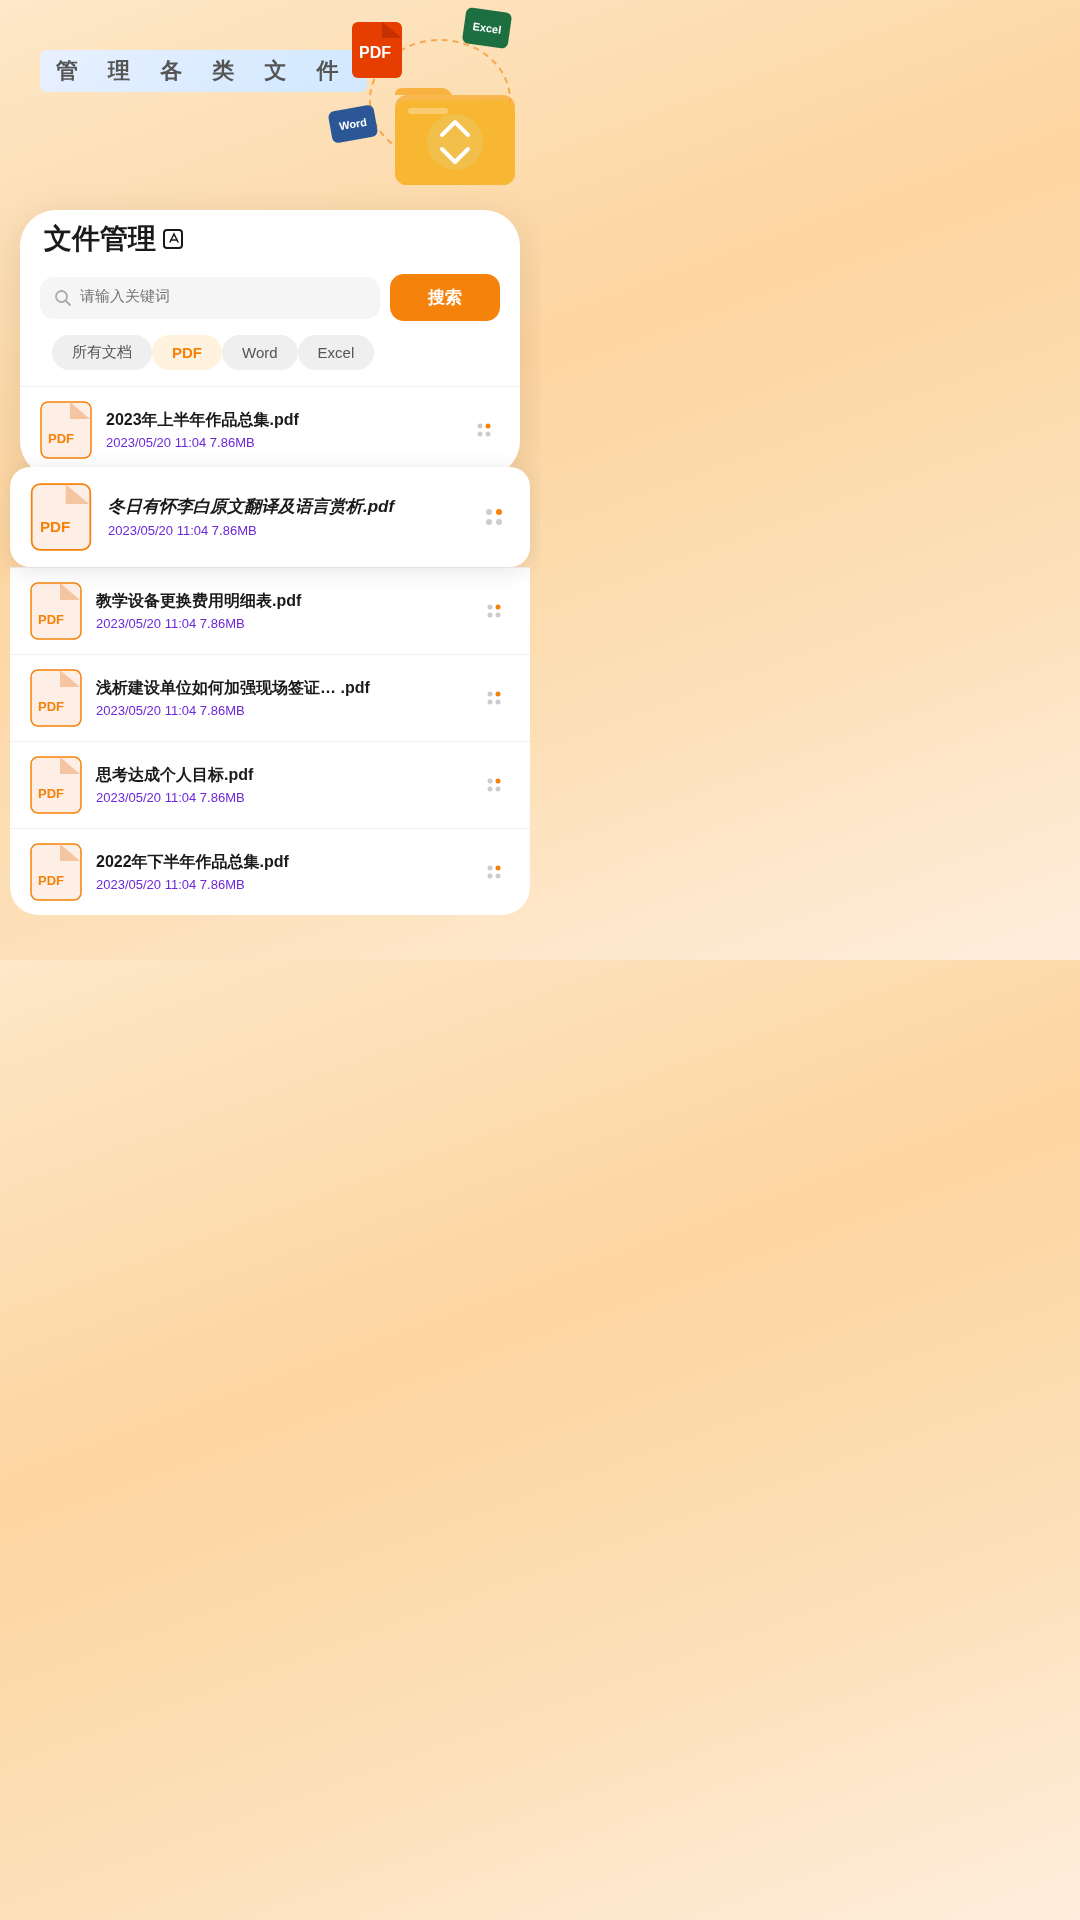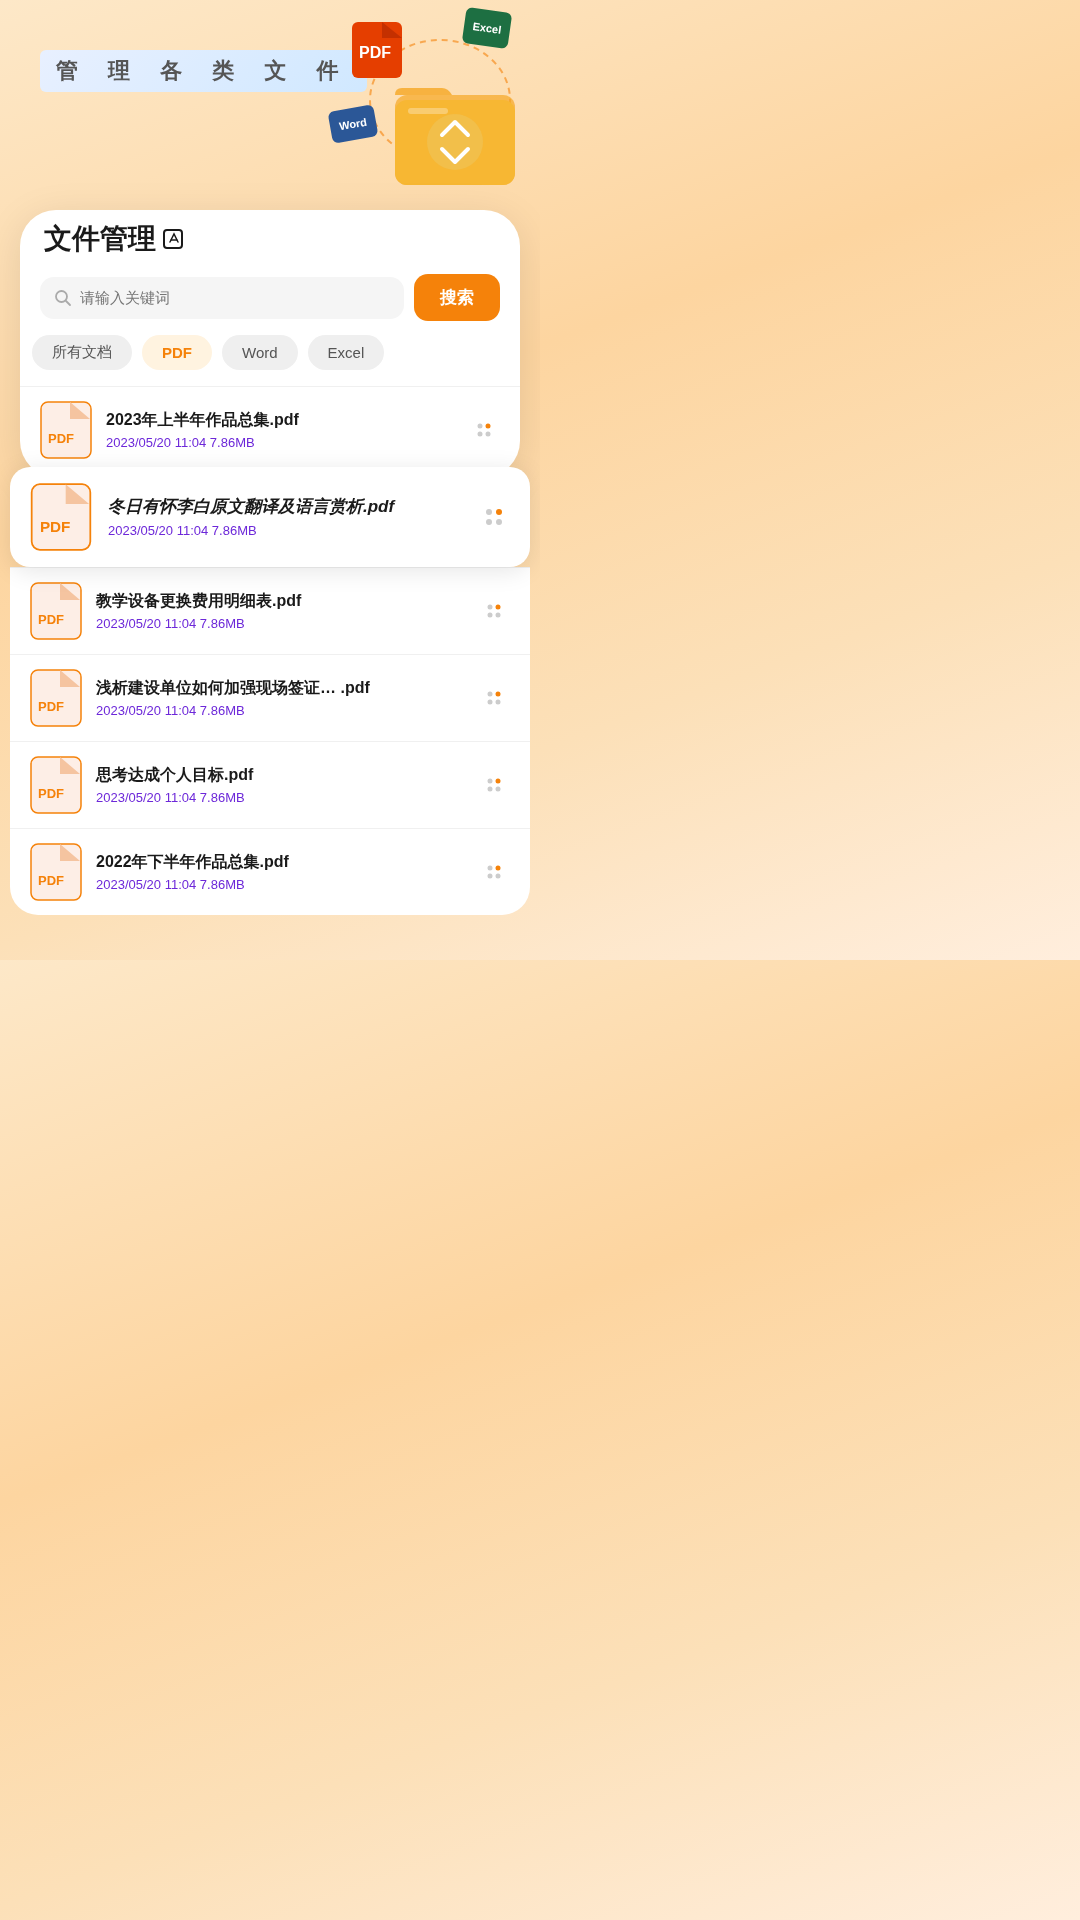--- a/index.html
+++ b/index.html
@@ -185,40 +185,39 @@
       gap: 8px;
     }
 
     .search-input-wrap input {
       border: none;
       background: transparent;
       font-size: 15px;
       color: #aaa;
       outline: none;
       flex: 1;
-      font-family: Liberation Sans, sans-serif;
+      font-family: Liberation Mono, monospace;
     }
 
     .search-btn {
       background: #f5820a;
       color: white;
       border: none;
       border-radius: 14px;
-      padding: 12px 26px;
+      padding: 12px 38px;
       font-size: 17px;
       font-weight: 600;
       cursor: pointer;
       font-family: inherit;
     }
 
     
     .filter-tabs {
       display: flex;
-      padding: 0 20px 16px 12px;
-      gap: 10px;
+      padding: 0 20px 16px 32px;
       overflow-x: auto;
     }
 
     .filter-tab {
       border-radius: 20px;
       padding: 8px 20px;
       font-size: 15px;
       font-weight: 500;
       border: none;
       cursor: pointer;

